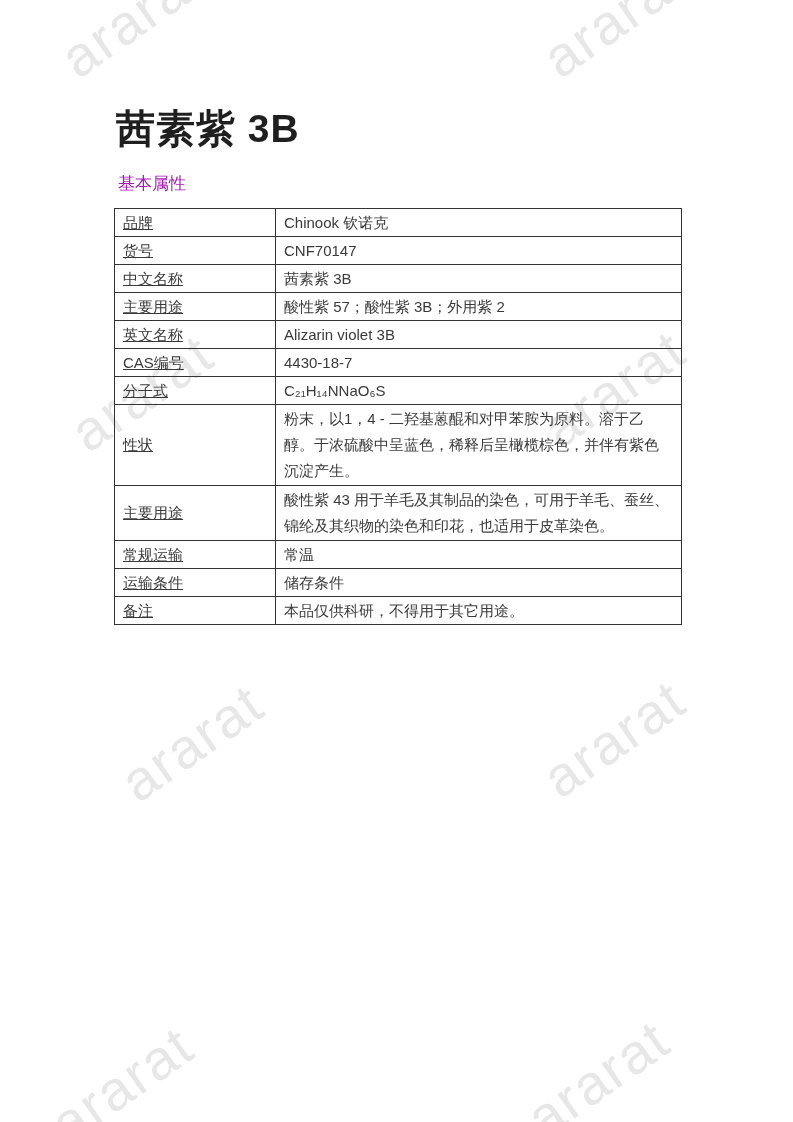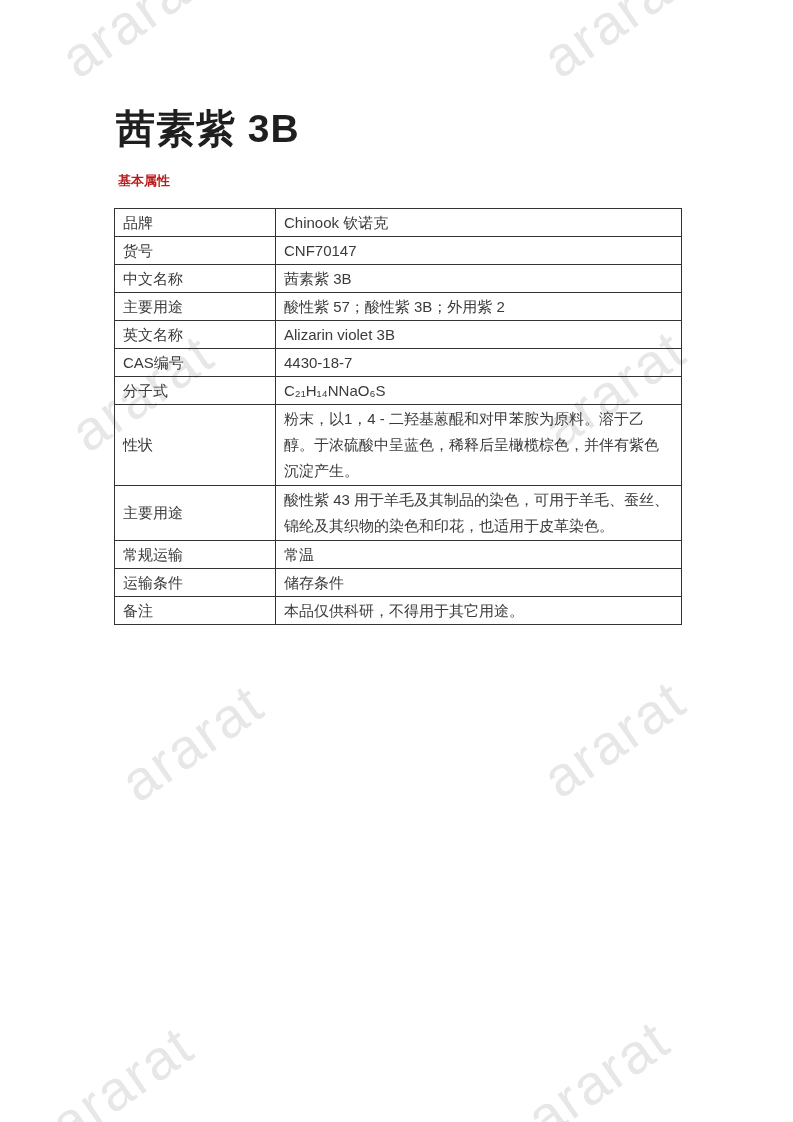--- a/index.html
+++ b/index.html
@@ -46,23 +46,23 @@
     font-size: 39px;
     font-weight: 600;
     color: #1f1f1f;
     letter-spacing: 1px;
     z-index: 1;
   }
   .section-heading {
     position: absolute;
     left: 118px;
     top: 172px;
-    font-size: 13px;
-    font-weight: 700;
-    color: #b91c1c;
+    font-size: 17px;
+    font-weight: 400;
+    color: #a21caf;
     z-index: 1;
   }
   table.props {
     position: absolute;
     left: 114px;
     top: 208px;
     width: 568px;
     border-collapse: collapse;
     table-layout: fixed;
     z-index: 1;
@@ -71,21 +71,21 @@
   table.props td {
     border: 1px solid #333333;
     font-size: 15px;
     color: #3a3a3a;
     padding: 1px 8px;
     vertical-align: middle;
     height: 25px;
     line-height: 23px;
     overflow: hidden;
   }
-  table.props td.label { width: 144px; }
+  table.props td.label { width: 144px; text-decoration: underline; }
   table.props tr.tall td {
     height: 52px;
     line-height: 26px;
     padding-top: 1px;
     padding-bottom: 1px;
   }
 </style>
 </head>
 <body>
 

